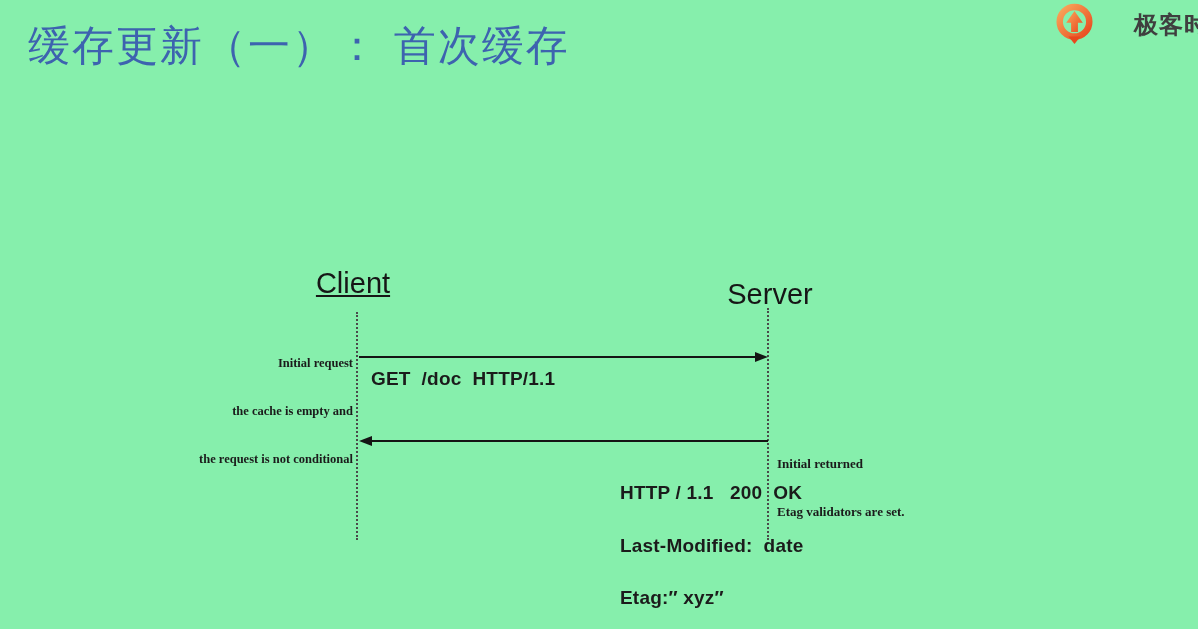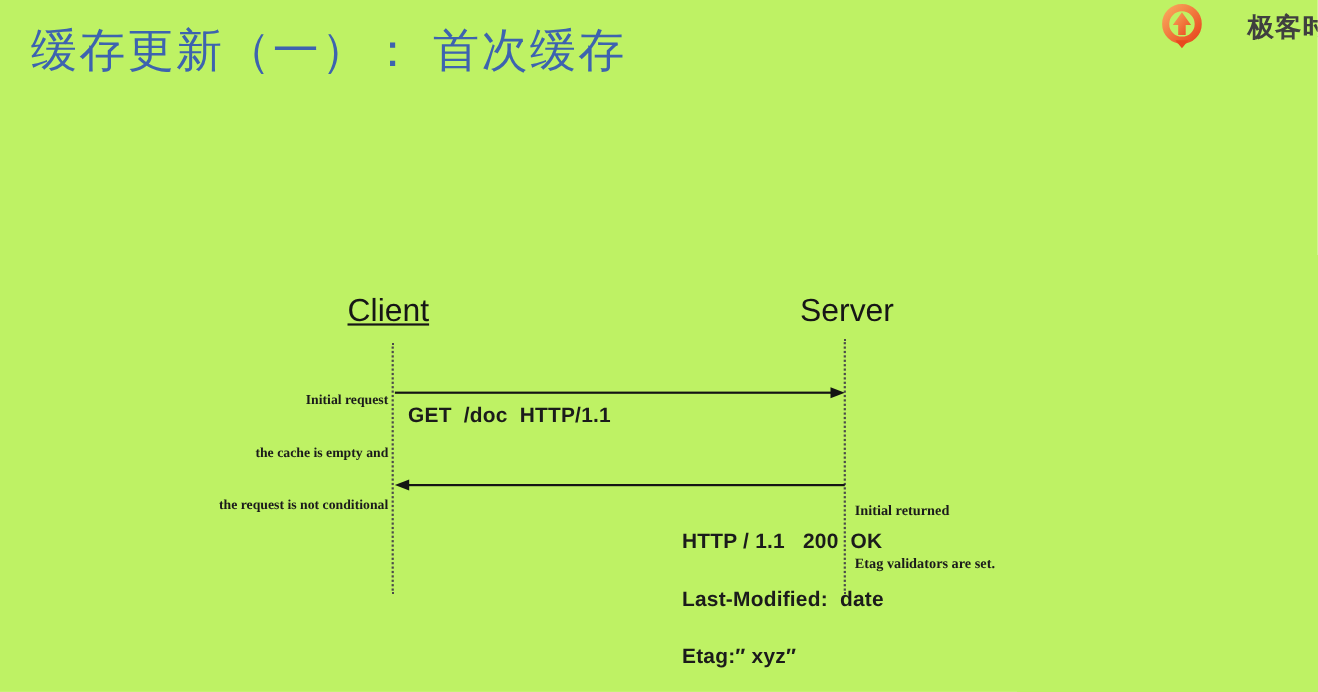--- a/index.html
+++ b/index.html
@@ -2,21 +2,21 @@
 <html><head>
 <meta charset="utf-8">
 <style>
   html, body { margin: 0; padding: 0; }
   body { font-family: "Liberation Sans", sans-serif; }
 
   .slide {
     position: relative;
     width: 1198px;
     height: 629px;
-    background: #bef264;
+    background: #86efac;
     overflow: hidden;
   }
 
   
   .slide-title {
     position: absolute;
     left: 28px;
     top: 22px;
     font-size: 42px;
     line-height: 1.15;
@@ -49,21 +49,21 @@
   .actor-label {
     position: absolute;
     width: 120px;
     top: 267px;
     text-align: center;
     font-size: 29px;
     font-weight: 400;
     color: #161616;
   }
   .actor-label.client { left: 293px; text-decoration: underline; }
-  .actor-label.server { left: 710px; }
+  .actor-label.server { left: 710px; margin-top: 11px; }
 
   .lifeline {
     position: absolute;
     width: 0;
     border-left: 2px dotted #4a4a4a;
   }
   .lifeline.client { left: 356px; top: 312px; height: 228px; }
   .lifeline.server { left: 767px; top: 308px; height: 232px; }
 
   .arrow-line {

